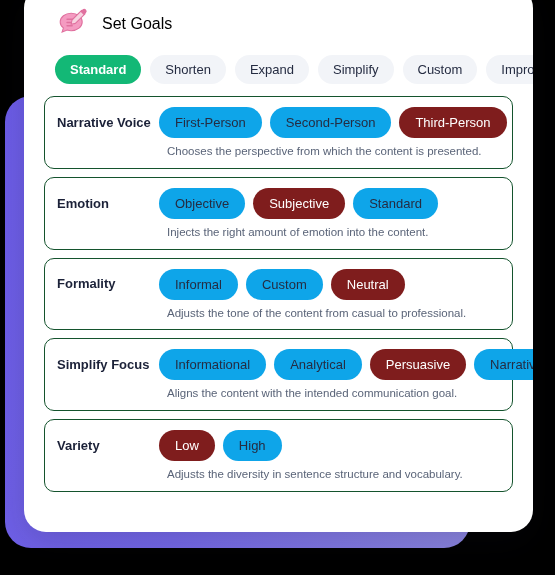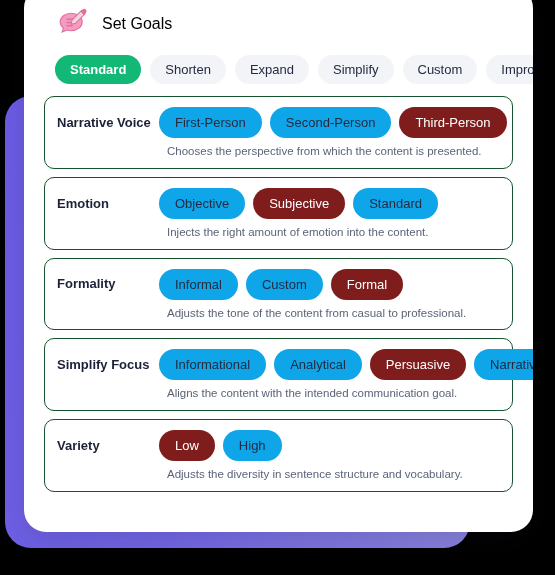--- a/index.html
+++ b/index.html
@@ -191,21 +191,21 @@
           </div>
         </div>
         <div class="setting-desc">Injects the right amount of emotion into the content.</div>
       </div>
       <div class="setting-row">
         <div class="setting-top">
           <div class="setting-label">Formality</div>
           <div class="option-group">
             <button class="option-pill">Informal</button>
             <button class="option-pill">Custom</button>
-            <button class="option-pill selected">Formal</button>
+            <button class="option-pill selected">Neutral</button>
           </div>
         </div>
         <div class="setting-desc">Adjusts the tone of the content from casual to professional.</div>
       </div>
       <div class="setting-row">
         <div class="setting-top">
           <div class="setting-label">Simplify Focus</div>
           <div class="option-group">
             <button class="option-pill">Informational</button>
             <button class="option-pill">Analytical</button>

